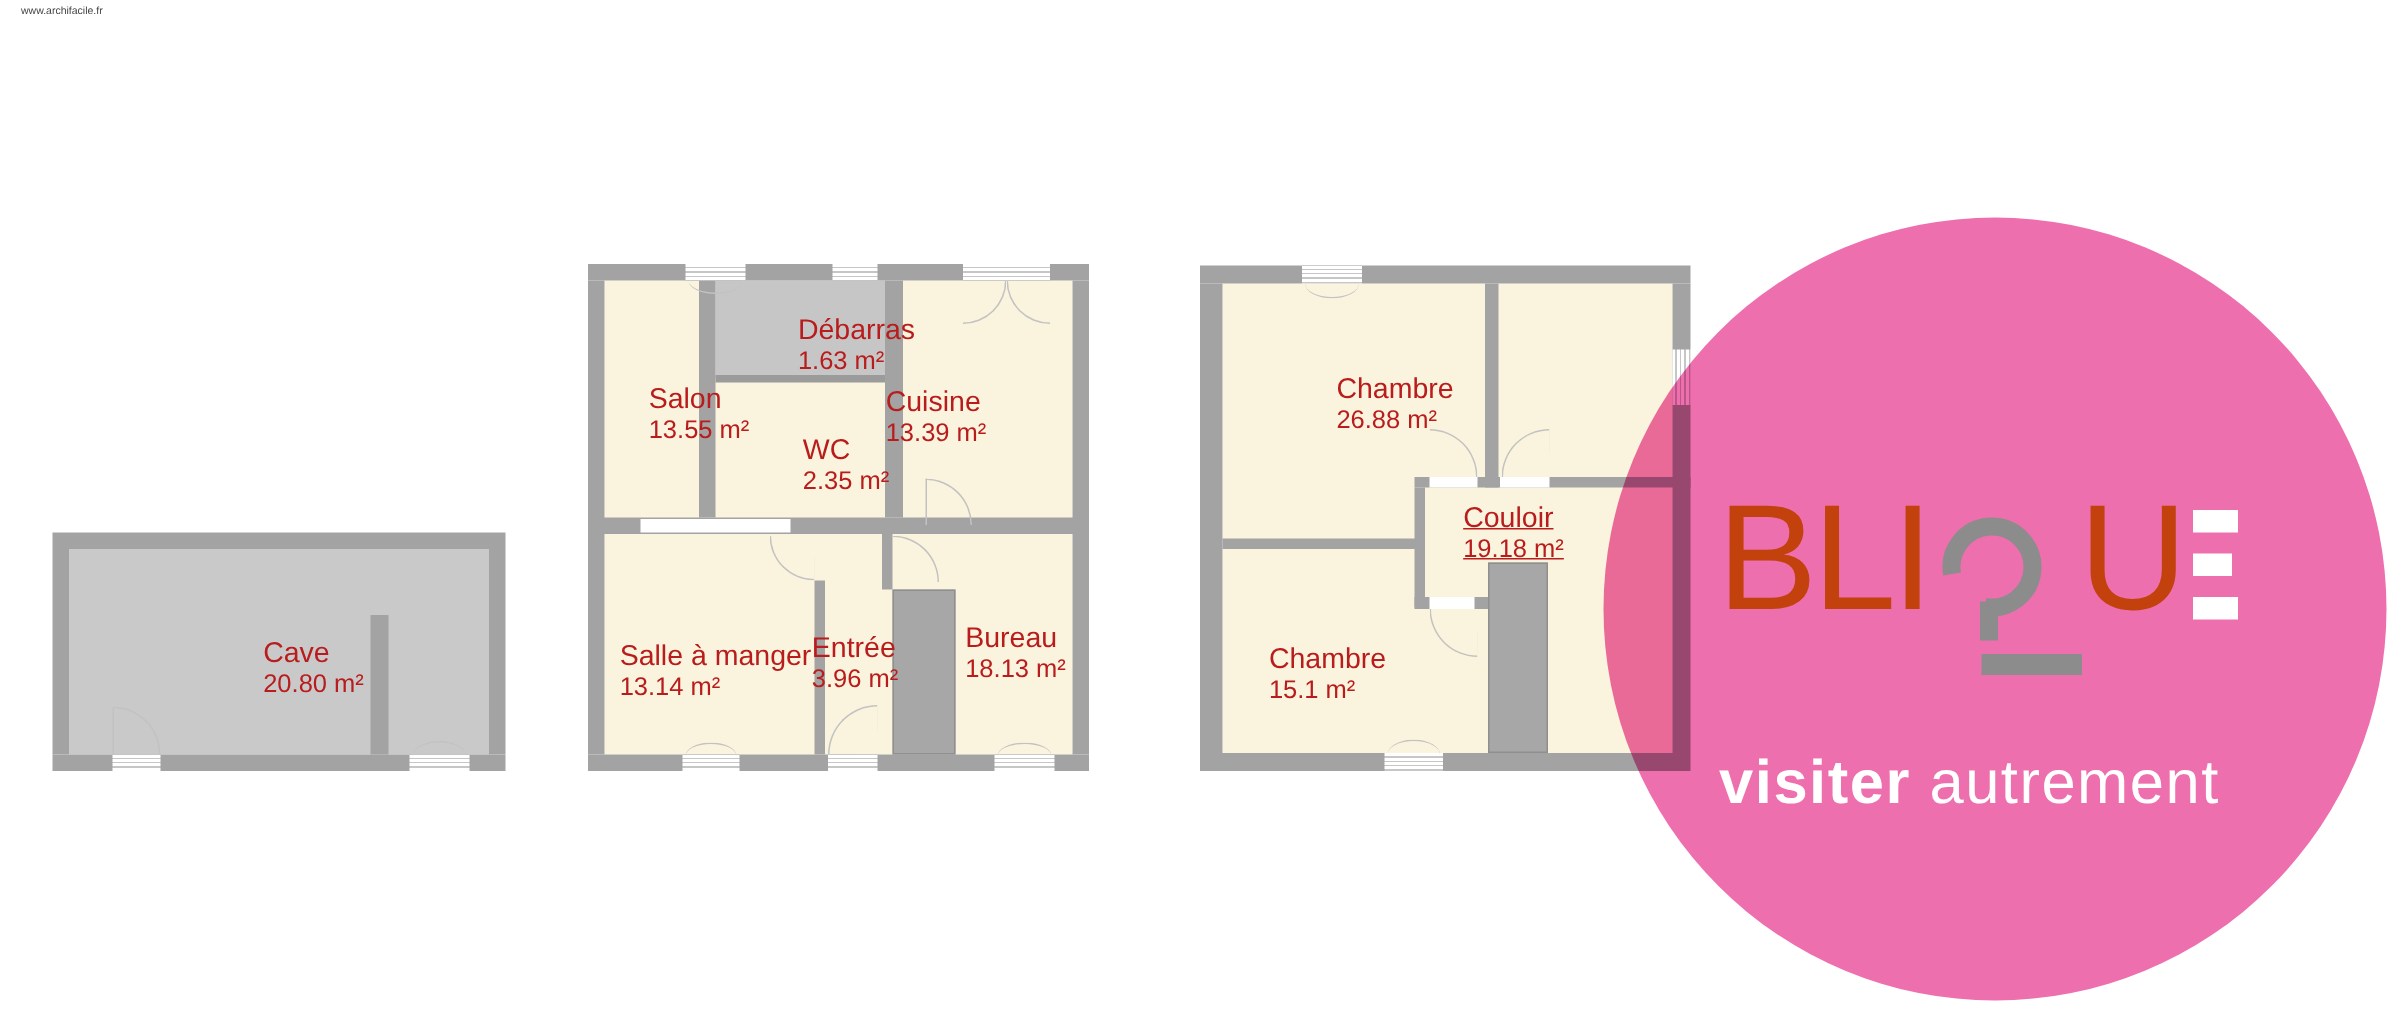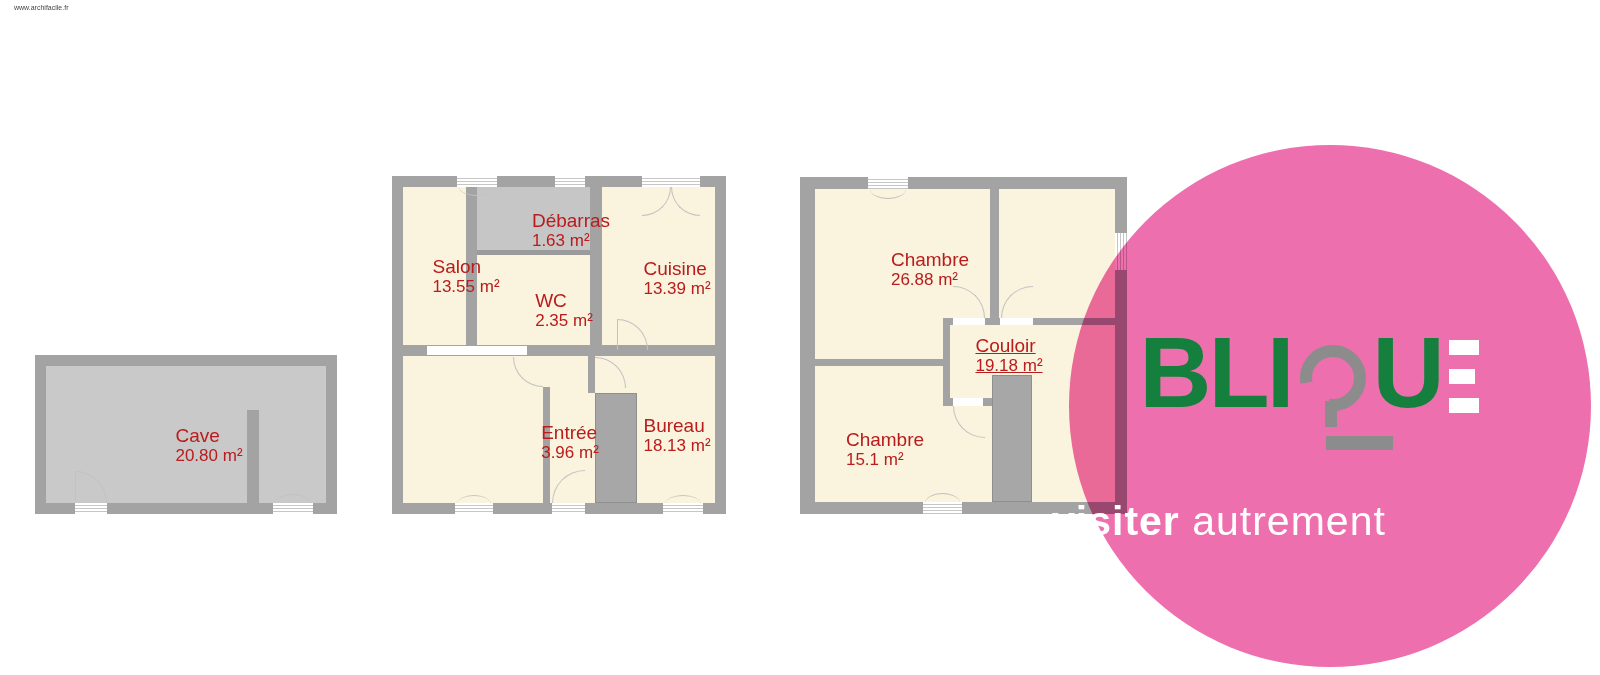--- a/index.html
+++ b/index.html
@@ -24,26 +24,26 @@
   .room-label .area{display:block;font-size:17px;}
   .room-label .rname{display:block;}
   #watermark{position:absolute;left:14px;top:4px;font-size:7px;color:#454545;letter-spacing:0px;}
   #brand-circle{position:absolute;left:1069px;top:145px;width:522px;height:522px;border-radius:50%;
                 background:#ee6fae;mix-blend-mode:multiply;z-index:10;}
   #logo-layer{position:absolute;left:1069px;top:145px;width:522px;height:522px;z-index:11;}
   #logo-top{position:absolute;top:137px;left:6px;width:100%;text-align:center;
             font-size:45px;color:#8a8a8a;letter-spacing:2px;}
   #logo-brand{position:absolute;top:177px;left:-21px;width:100%;display:flex;
               justify-content:center;align-items:flex-start;}
-  .brand-txt{font-size:100px;font-weight:bold;color:#15803d;line-height:1;letter-spacing:-3px;}
+  .brand-txt{font-size:100px;font-weight:normal;color:#c2410c;line-height:1;letter-spacing:-3px;margin-left:19px;}
   #logo-q{margin:21px 2px 0 5px;overflow:visible;}
   #letter-e-bars{margin:18px 0 0 7px;}
   #letter-e-bars .bar{height:15px;background:#ffffff;margin-bottom:14px;}
   #letter-e-bars .b1{width:30px;} #letter-e-bars .b2{width:26px;} #letter-e-bars .b3{width:30px;margin-bottom:0;}
-  #logo-tagline{position:absolute;top:353px;left:-17px;width:100%;text-align:left;
+  #logo-tagline{position:absolute;top:353px;left:-17px;width:100%;text-align:center;
                 font-size:41px;color:#ffffff;letter-spacing:1px;}
   #logo-tagline .t-bold{font-weight:bold;}
   #logo-tagline .t-light{font-weight:normal;}
 </style>
 </head>
 <body>
 
 <div id="screen">
 
   <div id="watermark">www.archifacile.fr</div>
@@ -129,23 +129,27 @@
     <span class="area">13.55 m²</span>
   </div>
   <div class="room-label" style="left:571px;top:211px;">
     <span class="rname">Débarras</span>
     <span class="area">1.63 m²</span>
   </div>
   <div class="room-label" style="left:564px;top:291px;">
     <span class="rname">WC</span>
     <span class="area">2.35 m²</span>
   </div>
-  <div class="room-label" style="left:677px;top:259px;">
+  <div class="room-label" style="left:624px;top:259px;">
     <span class="rname">Cuisine</span>
     <span class="area">13.39 m²</span>
+  </div>
+  <div class="room-label" style="left:477px;top:428px;">
+    <span class="rname">Salle à manger</span>
+    <span class="area">13.14 m²</span>
   </div>
   <div class="room-label" style="left:570px;top:423px;">
     <span class="rname">Entrée</span>
     <span class="area">3.96 m²</span>
   </div>
   <div class="room-label" style="left:677px;top:416px;">
     <span class="rname">Bureau</span>
     <span class="area">18.13 m²</span>
   </div>
   <div class="room-label" style="left:930px;top:250px;">

